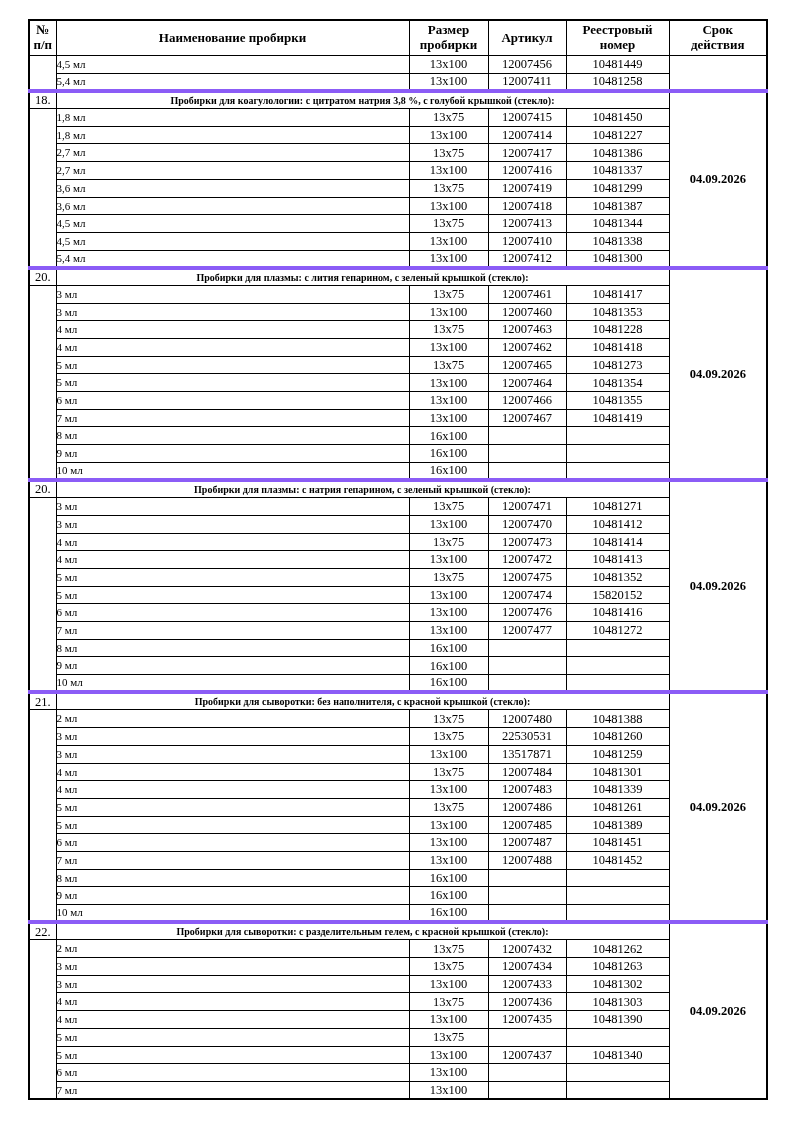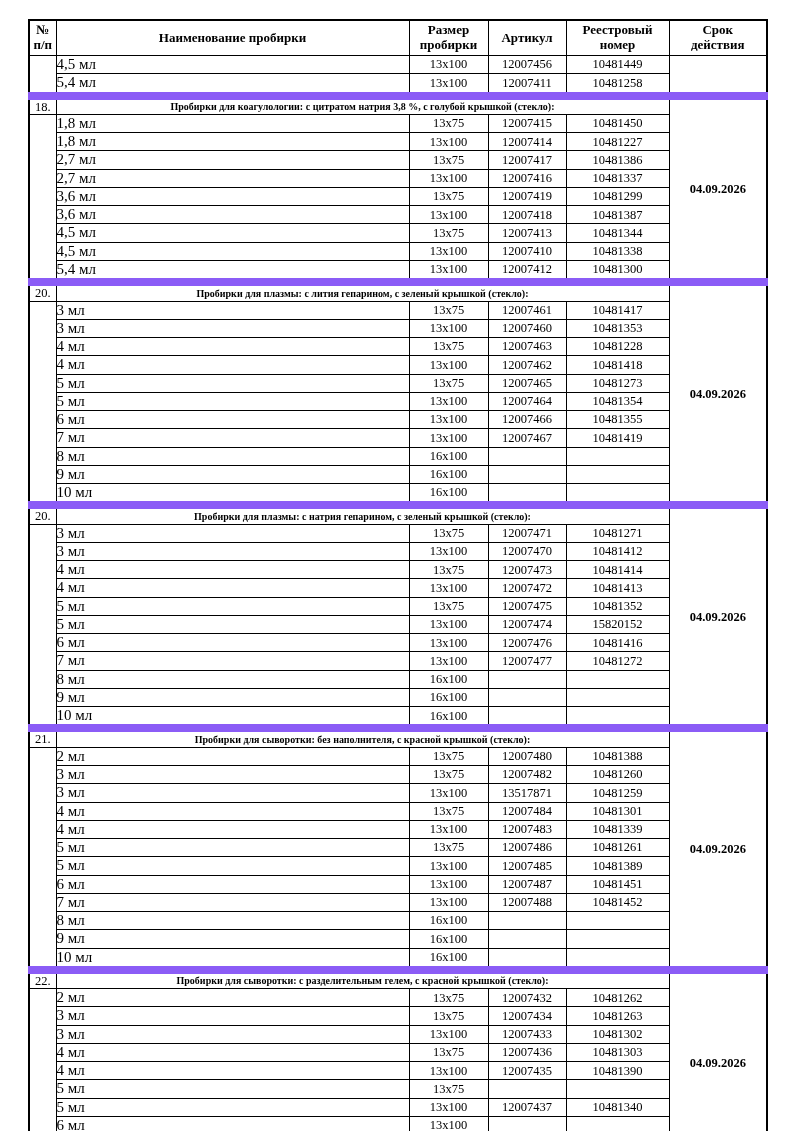--- a/index.html
+++ b/index.html
@@ -40,21 +40,21 @@
     white-space: pre-line;
     height: 34px;
     border-bottom: 2px solid #000000;
   }
   tbody tr {
     height: 17.7px;
   }
   td.cell-name {
     text-align: left;
     padding-left: 4px;
-    font-size: 15px;
+    font-size: 11px;
   }
   td.cell-center {
     text-align: center;
     font-size: 12.5px;
   }
   td.cell-num {
     text-align: center;
     font-size: 12.5px;
     vertical-align: top;
     padding-top: 1px;
@@ -63,21 +63,21 @@
     font-weight: bold;
     text-align: center;
     font-size: 10px;
   }
   td.cell-term {
     text-align: center;
     font-size: 12.5px;
     font-weight: bold;
   }
   tr.section-row td {
-    border-top: 8px solid #8b5cf6;
+    border-top: 4px solid #8b5cf6;
   }
 </style>
 </head>
 <body>
 
 <div class="page">
   <table class="tubes">
     <colgroup>
       <col style="width:27px">
       <col style="width:353px">
@@ -327,21 +327,21 @@
         <tr>
           <td class="cell-num" rowspan="12"></td>
           <td class="cell-name">2 мл</td>
           <td class="cell-center">13x75</td>
           <td class="cell-center">12007480</td>
           <td class="cell-center">10481388</td>
         </tr>
         <tr>
           <td class="cell-name">3 мл</td>
           <td class="cell-center">13x75</td>
-          <td class="cell-center">12007482</td>
+          <td class="cell-center">22530531</td>
           <td class="cell-center">10481260</td>
         </tr>
         <tr>
           <td class="cell-name">3 мл</td>
           <td class="cell-center">13x100</td>
           <td class="cell-center">13517871</td>
           <td class="cell-center">10481259</td>
         </tr>
         <tr>
           <td class="cell-name">4 мл</td>

